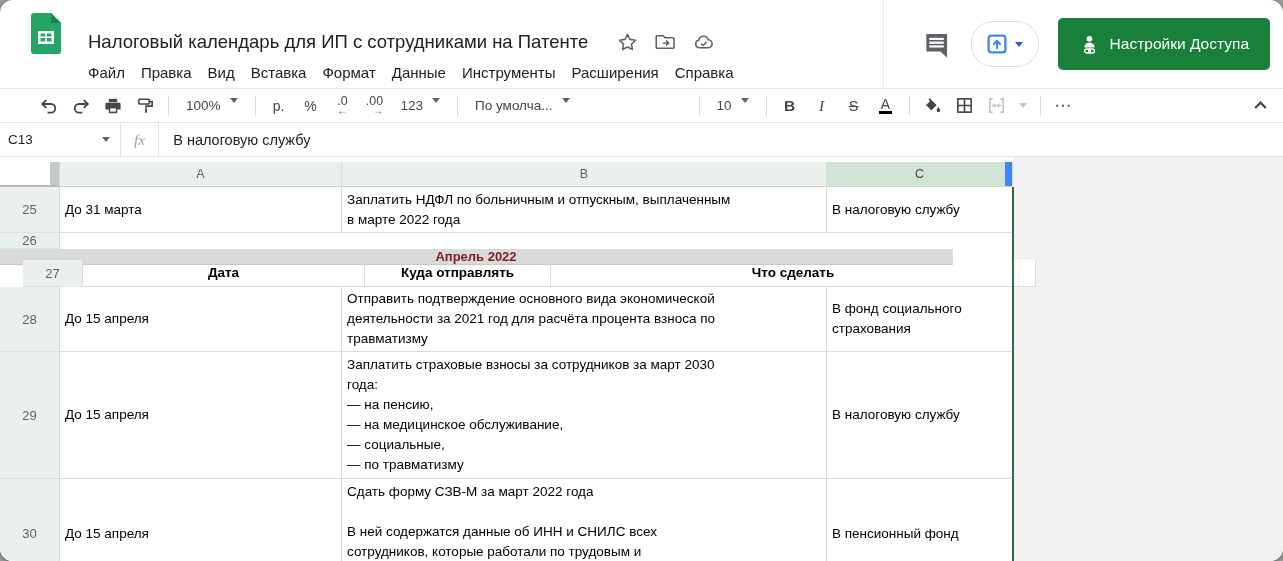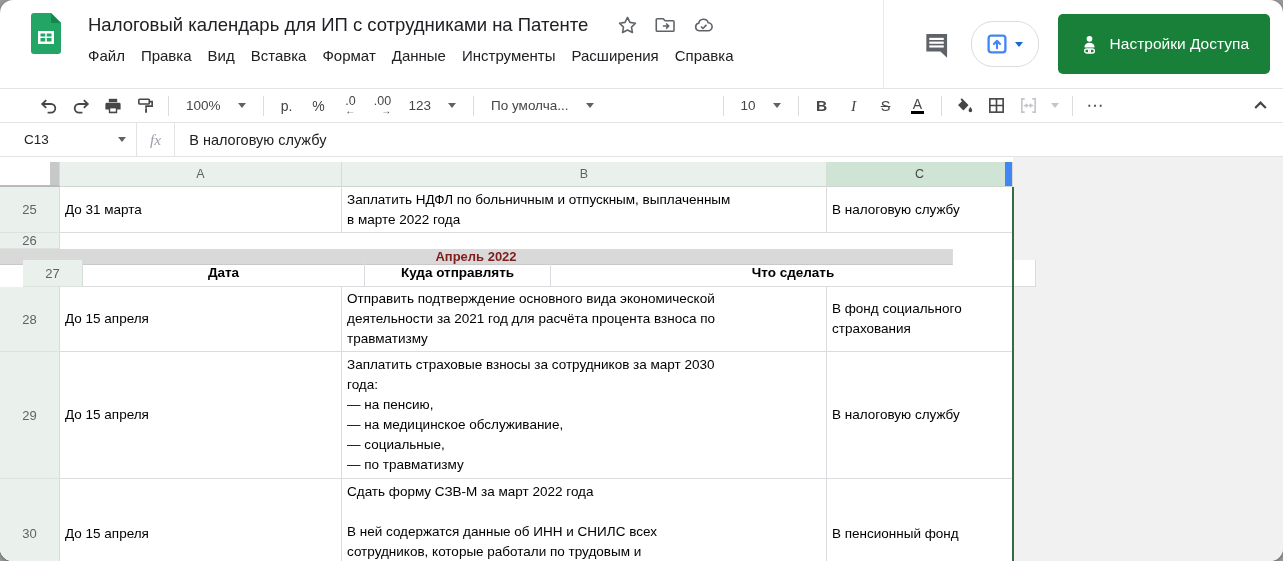--- a/index.html
+++ b/index.html
@@ -1,57 +1,57 @@
 <!DOCTYPE html>
 <html><head>
 <meta charset="utf-8">
 <style>
   html,body{margin:0;padding:0;background:#9a9a9a;font-family:"Liberation Sans",sans-serif;}
   .window{position:relative;width:1283px;height:561px;background:#fff;border-radius:13px;overflow:hidden;box-shadow:0 1px 4px rgba(0,0,0,.4);}
 
   
   .topbar{height:88px;display:flex;align-items:stretch;}
   .logo-wrap{padding:13px 0 0 31px;}
-  .title-area{margin-left:27px;padding-top:9px;flex:1;min-width:0;}
+  .title-area{margin-left:27px;padding-top:26px;flex:1;min-width:0;}
   .title-row{display:flex;align-items:center;height:32px;}
   .doc-title{font-size:18.5px;color:#202124;white-space:nowrap;}
   .title-icons{display:flex;align-items:center;gap:17px;margin-left:29px;}
   .title-icons .ticon{width:21px;height:21px;display:flex;align-items:center;justify-content:center;}
   .menubar{display:flex;margin-top:3px;font-size:15px;color:#202124;}
   .menu-item{padding:3px 8px;border-radius:4px;cursor:default;}
   .menu-item:first-child{padding-left:0;}
   .topbar-right{display:flex;align-items:center;gap:19px;padding:0 13px 0 38px;border-left:1px solid #e8eaed;}
   .comment-btn{width:30px;height:30px;display:flex;align-items:center;justify-content:center;}
   .upload-pill{width:66px;height:44px;border:1px solid #dadce0;border-radius:22px;display:flex;align-items:center;justify-content:center;gap:7px;background:#fff;}
-  .share-btn{height:60px;background:#188038;border:none;border-radius:5px;color:#fff;font-size:15.5px;font-weight:500;font-family:"Liberation Sans",sans-serif;display:flex;align-items:center;gap:10px;padding:0 21px;white-space:nowrap;}
+  .share-btn{height:52px;background:#188038;border:none;border-radius:5px;color:#fff;font-size:15.5px;font-weight:500;font-family:"Liberation Sans",sans-serif;display:flex;align-items:center;gap:10px;padding:0 21px;white-space:nowrap;}
   .caret{width:0;height:0;border-left:4.5px solid transparent;border-right:4.5px solid transparent;border-top:5.5px solid #5f6368;display:inline-block;}
   .caret.blue{border-top-color:#1967d2;}
   .caret.dim{border-top-color:#c2c6cb;}
 
   
   .toolbar{height:33px;border-top:1px solid #e3e3e3;border-bottom:1px solid #e3e3e3;display:flex;align-items:center;padding-left:33px;color:#444746;}
   .tbtn{min-width:24px;height:26px;display:flex;align-items:center;justify-content:center;margin:0 4px;border-radius:4px;}
   .tsep{width:1px;height:20px;background:#dadce0;margin:0 7px;flex:none;}
-  .tselect{display:flex;align-items:center;gap:17px;padding:0 6px;margin:0 4px;font-size:13.5px;color:#444746;white-space:nowrap;}
+  .tselect{display:flex;gap:9px;padding:0 6px;margin:0 4px;font-size:13.5px;color:#444746;white-space:nowrap;}
   .tlabel{font-size:14px;color:#444746;}
   .dec{display:inline-flex;flex-direction:column;line-height:10px;align-items:flex-start;font-size:12.5px;}
   .dec .arr{font-size:10px;margin-top:0px;}
   .dec.right{align-items:flex-end;}
   .fmt123{font-size:13.5px;font-weight:500;}
   .glyph-b{font-weight:700;font-size:15.5px;}
   .glyph-i{font-style:italic;font-size:15.5px;font-family:"Liberation Serif",serif;font-weight:500;}
   .glyph-s{text-decoration:line-through;font-size:14.5px;}
   .glyph-a{font-size:14px;line-height:13px;border-bottom:3.5px solid #000;padding:0 1.5px;}
   .toolbar-gap{width:112px;flex:none;}
   .tb-right{margin-left:auto;margin-right:13px;display:flex;align-items:center;}
   .dimmed{color:#c2c6cb;}
 
   
   .formulabar{height:33px;display:flex;align-items:stretch;border-bottom:1px solid #e3e3e3;}
-  .namebox{width:112px;padding-left:24px;display:flex;align-items:center;justify-content:space-between;font-size:13.5px;color:#202124;}
+  .namebox{width:112px;padding-left:8px;display:flex;align-items:center;justify-content:space-between;font-size:13.5px;color:#202124;}
   .namebox .caret{margin-right:10px;}
   .fsep{width:1px;background:#e3e3e3;}
   .fx{display:flex;align-items:center;font-style:italic;font-family:"Liberation Serif",serif;color:#9aa0a6;font-size:15.5px;padding:0 13px;}
   .fvalue{display:flex;align-items:center;padding-left:14px;font-size:14.5px;color:#202124;}
 
   
   .grid{position:relative;height:406px;background:#f1f1f1;overflow:hidden;}
   .gridtop{height:5px;width:1013px;background:#fff;}
   .hrow{display:flex;width:1013px;height:25px;}
   .hcell{background:#eaf1ec;border-right:1px solid #d5ddd7;border-bottom:1px solid #cdd5cf;box-sizing:border-box;display:flex;align-items:center;justify-content:center;font-size:12.5px;color:#5f6368;}

